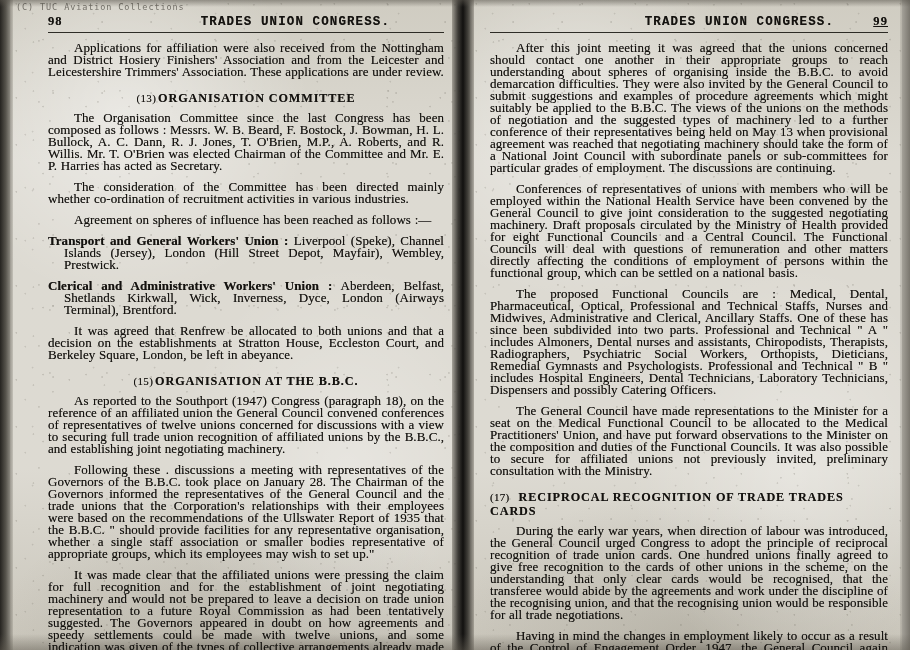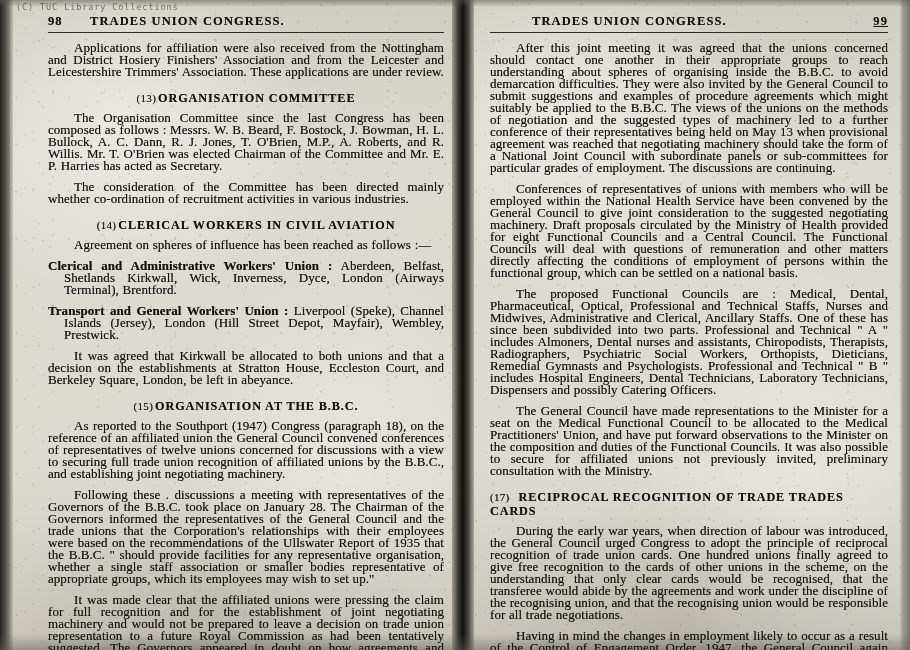--- a/index.html
+++ b/index.html
@@ -110,23 +110,24 @@
   }
   .content-left  { left: 48px;  top: 14px; width: 396px; }
   .content-right { left: 490px; top: 14px; width: 398px; }
 
   .running-head {
     display: flex;
     align-items: baseline;
     font-size: 12.5px;
     font-weight: bold;
     letter-spacing: 1.1px;
+    gap: 12px;
   }
   .running-head .folio { width: 42px; flex: none; }
-  .running-head .rh-title { flex: 1; text-align: left; }
+  .running-head .rh-title { flex: 1; text-align: right; font-family: Liberation Mono, monospace; }
   .running-head.rh-verso .folio { text-align: left; }
   .running-head.rh-recto .folio { text-align: right; text-decoration: underline; }
 
   .rule {
     height: 0;
     border-top: 1.4px solid #16140f;
     margin-top: 3px;
     margin-bottom: 9px;
     opacity: 0.88;
   }
@@ -194,25 +195,24 @@
       <span class="folio">98</span>
       <span class="rh-title">TRADES UNION CONGRESS.</span>
       <span class="folio"></span>
     </div>
     <div class="rule"></div>
     <div class="body-blocks" id="left-blocks">
         <p class="para">Applications for affiliation were also received from the Nottingham and District Hosiery Finishers' Association and from the Leicester and Leicestershire Trimmers' Association.  These applications are under review.</p>
         <h2 class="section"><span class="num">(13)</span><span class="ttl">ORGANISATION COMMITTEE</span></h2>
         <p class="para">The Organisation Committee since the last Congress has been composed as follows : Messrs. W. B. Beard, F. Bostock, J. Bowman, H. L. Bullock, A. C. Dann, R. J. Jones, T. O'Brien, M.P., A. Roberts, and R. Willis. Mr. T. O'Brien was elected Chairman of the Committee and Mr. E. P. Harries has acted as Secretary.</p>
         <p class="para">The consideration of the Committee has been directed mainly whether co-ordination of recruitment activities in various industries.</p>
-        <h2 class="section"><span class="num">(14)</span><span class="ttl">CLERICAL WORKERS IN CIVIL AVIATION</span></h2>
         <p class="para">Agreement on spheres of influence has been reached as follows :—</p>
+        <p class="para hang"><span class="lead">Transport and General Workers' Union :</span><span> Liverpool (Speke), Channel Islands (Jersey), London (Hill Street Depot, Mayfair), Wembley, Prestwick.</span></p>
         <p class="para hang"><span class="lead">Clerical and Administrative Workers' Union :</span><span> Aberdeen, Belfast, Shetlands Kirkwall, Wick, Inverness, Dyce, London (Airways Terminal), Brentford.</span></p>
-        <p class="para hang"><span class="lead">Transport and General Workers' Union :</span><span> Liverpool (Speke), Channel Islands (Jersey), London (Hill Street Depot, Mayfair), Wembley, Prestwick.</span></p>
-        <p class="para">It was agreed that Kirkwall be allocated to both unions and that a decision on the establishments at Stratton House, Eccleston Court, and Berkeley Square, London, be left in abeyance.</p>
+        <p class="para">It was agreed that Renfrew be allocated to both unions and that a decision on the establishments at Stratton House, Eccleston Court, and Berkeley Square, London, be left in abeyance.</p>
         <h2 class="section"><span class="num">(15)</span><span class="ttl">ORGANISATION AT THE B.B.C.</span></h2>
         <p class="para">As reported to the Southport (1947) Congress (paragraph 18), on the reference of an affiliated union the General Council convened conferences of representatives of twelve unions concerned for discussions with a view to securing full trade union recognition of affiliated unions by the B.B.C., and establishing joint negotiating machinery.</p>
         <p class="para">Following these . discussions a meeting with representatives of the Governors of the B.B.C. took place on January 28.  The Chairman of the Governors informed the representatives of the General Council and the trade unions that the Corporation's relationships with their employees were based on the recommendations of the Ullswater Report of 1935 that the B.B.C. " should provide facilities for any representative organisation, whether a single staff association or smaller bodies representative of appropriate groups, which its employees may wish to set up."</p>
         <p class="para">It was made clear that the affiliated unions were pressing the claim for full recognition and for the establishment of joint negotiating machinery and would not be prepared to leave a decision on trade union representation to a future Royal Commission as had been tentatively suggested.  The Governors appeared in doubt on how agreements and speedy settlements could be made with twelve unions, and some indication was given of the types of collective arrangements already made by unions concerned in the same industry or service.  The B.B.C. representatives appeared to be reassured by this aspect of trade union practice.</p>
       </div>
   </div>
 
   <div class="content content-right">
     <div class="running-head rh-recto">
       <span class="folio"></span>
@@ -230,14 +230,14 @@
         <p class="para">Having in mind the changes in employment likely to occur as a result of the Control of Engagement Order, 1947, the General Council again considered the position which would arise if a member of one affiliated union moved into an industry in which his own union was not involved.  They were aware that the 1947 Order differed from that in operation during the war years, but they considered it would be of assistance if affiliated unions again agreed to recognise each others' cards.</p>
       </div>
   </div>
 
   <div class="gutter"></div>
   <div class="edge-left"></div>
   <div class="edge-right"></div>
   <div class="edge-top"></div>
   <div class="edge-bottom"></div>
 
-  <div class="watermark">(C) TUC Library Collections</div>
+  <div class="watermark">(C) TUC Aviation Collections</div>
 </div>
 
 </body></html>

